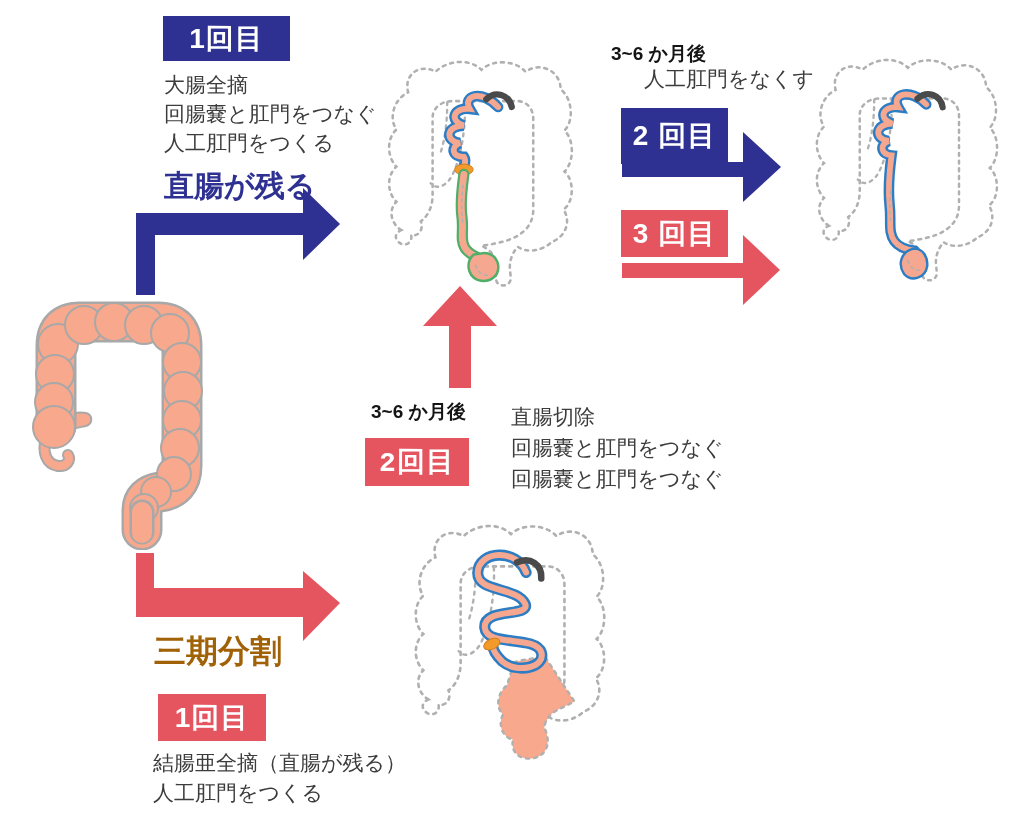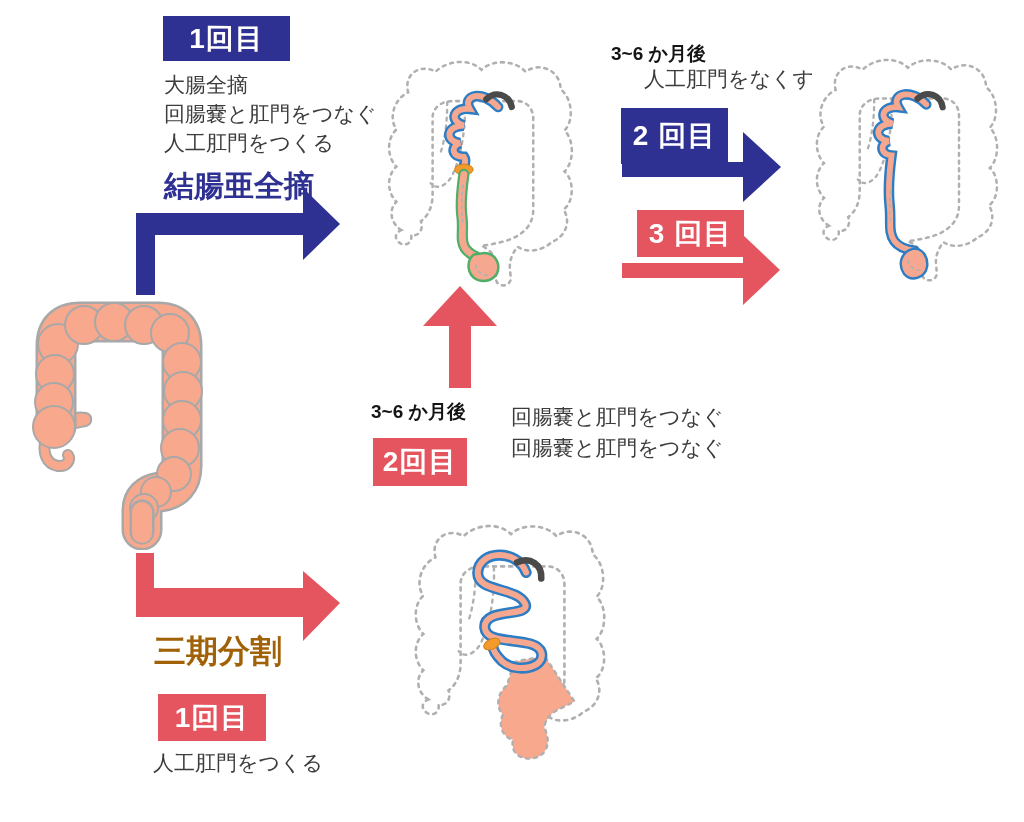--- a/index.html
+++ b/index.html
@@ -42,21 +42,21 @@
 <div id="stage">
 
   <div class="badge blue" style="left:163px;top:16px;width:127px;height:45px;">1回目</div>
 
   <div class="txt" style="left:164px;top:70px;">
     <div class="ln">大腸全摘</div>
     <div class="ln">回腸嚢と肛門をつなぐ</div>
     <div class="ln">人工肛門をつくる</div>
   </div>
 
-  <div class="stageword blue" style="left:164px;top:166px;">結腸亜全摘</div>
+  <div class="stageword blue" style="left:164px;top:166px;">直腸が残る</div>
 
   <svg class="abs" style="left:136px;top:186px;" width="206" height="110" viewBox="0 0 206 110">
     <rect x="0" y="27" width="19" height="82" fill="#2e3192"></rect>
     <rect x="0" y="27" width="168" height="22" fill="#2e3192"></rect>
     <polygon points="167,2 204,38 167,74" fill="#2e3192"></polygon>
   </svg>
 
   <svg class="abs" style="left:18px;top:298px;" width="200" height="252" viewBox="0 0 200 252">
 
     <path d="M34,120 C50,116 60,113 68,115 C75,117 75,126 68,128 C58,130 46,132 36,137 Z" fill="#f8a88c" stroke="#a8a8a8" stroke-width="2"></path>
@@ -95,20 +95,21 @@
     <rect x="0" y="0" width="18" height="64" fill="#e4555f"></rect>
     <rect x="0" y="35" width="168" height="29" fill="#e4555f"></rect>
     <polygon points="167,18 204,50 167,88" fill="#e4555f"></polygon>
   </svg>
 
   <div class="stageword red" style="left:154px;top:630px;">三期分割</div>
 
   <div class="badge red" style="left:158px;top:694px;width:108px;height:47px;">1回目</div>
 
   <div class="txt" style="left:153px;top:748px;">
+    <div class="ln" style="line-height:30px">結腸亜全摘（直腸が残る）</div>
     <div class="ln" style="line-height:30px">人工肛門をつくる</div>
   </div>
 
   <svg class="abs" style="left:372px;top:48px;" width="215" height="245" viewBox="0 0 220 250">
     <use href="#ghost-colon"></use>
 
     <path d="M129,60 C113,42 92,48 100,62 C84,60 78,74 94,79 C76,79 74,95 90,97 C80,101 82,111 94,111 C96,114 95,118 94,120" fill="none" stroke="#2d7dc5" stroke-width="11" stroke-linecap="round"></path>
     <path d="M129,60 C113,42 92,48 100,62 C84,60 78,74 94,79 C76,79 74,95 90,97 C80,101 82,111 94,111 C96,114 95,118 94,120" fill="none" stroke="#f6a78f" stroke-width="6" stroke-linecap="round"></path>
 
     <path d="M117,52 C126,43 140,47 143,60" fill="none" stroke="#4a4a4a" stroke-width="6.5" stroke-linecap="round"></path>
@@ -123,38 +124,39 @@
     <path d="M106,222 C108,230 114,233 120,232" fill="none" stroke="#b0b0b0" stroke-width="1.6" stroke-dasharray="3 4" stroke-linecap="round"></path>
   </svg>
 
   <svg class="abs" style="left:423px;top:286px;" width="74" height="102" viewBox="0 0 74 102">
     <polygon points="0,40 37,0 74,40" fill="#e4555f"></polygon>
     <rect x="26" y="39" width="22" height="63" fill="#e4555f"></rect>
   </svg>
 
   <div class="head" style="left:371px;top:399px;">3~6 か月後</div>
 
-  <div class="badge red" style="left:373px;top:438px;width:94px;height:48px;">2回目</div>
+  <div class="badge red" style="left:365px;top:438px;width:104px;height:48px;font-family:Liberation Mono, monospace;">2回目</div>
 
   <div class="txt" style="left:511px;top:401px;">
+    <div class="ln" style="line-height:31px">直腸切除</div>
     <div class="ln" style="line-height:31px">回腸嚢と肛門をつなぐ</div>
     <div class="ln" style="line-height:31px">回腸嚢と肛門をつなぐ</div>
   </div>
 
   <div class="head" style="left:611px;top:41px;">3~6 か月後</div>
   <div class="txt" style="left:644px;top:65px;">人工肛門をなくす</div>
 
   <div class="badge blue" style="left:621px;top:108px;width:107px;height:56px;">2 回目</div>
 
   <svg class="abs" style="left:622px;top:131px;" width="160" height="72" viewBox="0 0 160 72">
     <rect x="0" y="31" width="122" height="15" fill="#2e3192"></rect>
     <polygon points="121,1 159,36 121,71" fill="#2e3192"></polygon>
   </svg>
 
-  <div class="badge red" style="left:621px;top:210px;width:107px;height:47px;margin-left:16px;">3 回目</div>
+  <div class="badge red" style="left:621px;top:210px;width:107px;height:47px;">3 回目</div>
 
   <svg class="abs" style="left:622px;top:235px;" width="160" height="71" viewBox="0 0 160 71">
     <rect x="0" y="28" width="122" height="15" fill="#e4555f"></rect>
     <polygon points="121,0 158,35 121,70" fill="#e4555f"></polygon>
   </svg>
 
   <svg class="abs" style="left:800px;top:44px;" width="212" height="246" viewBox="0 0 220 250">
     <use href="#ghost-colon"></use>
     <path d="M131,60 C115,43 94,49 102,63 C86,61 80,75 96,80 C78,80 76,96 92,98 C82,102 84,112 95,113
              C93,128 91,146 93,165 C95,182 91,192 98,202 C103,209 112,211 119,212" fill="none" stroke="#2d7dc5" stroke-width="11" stroke-linecap="round"></path>

